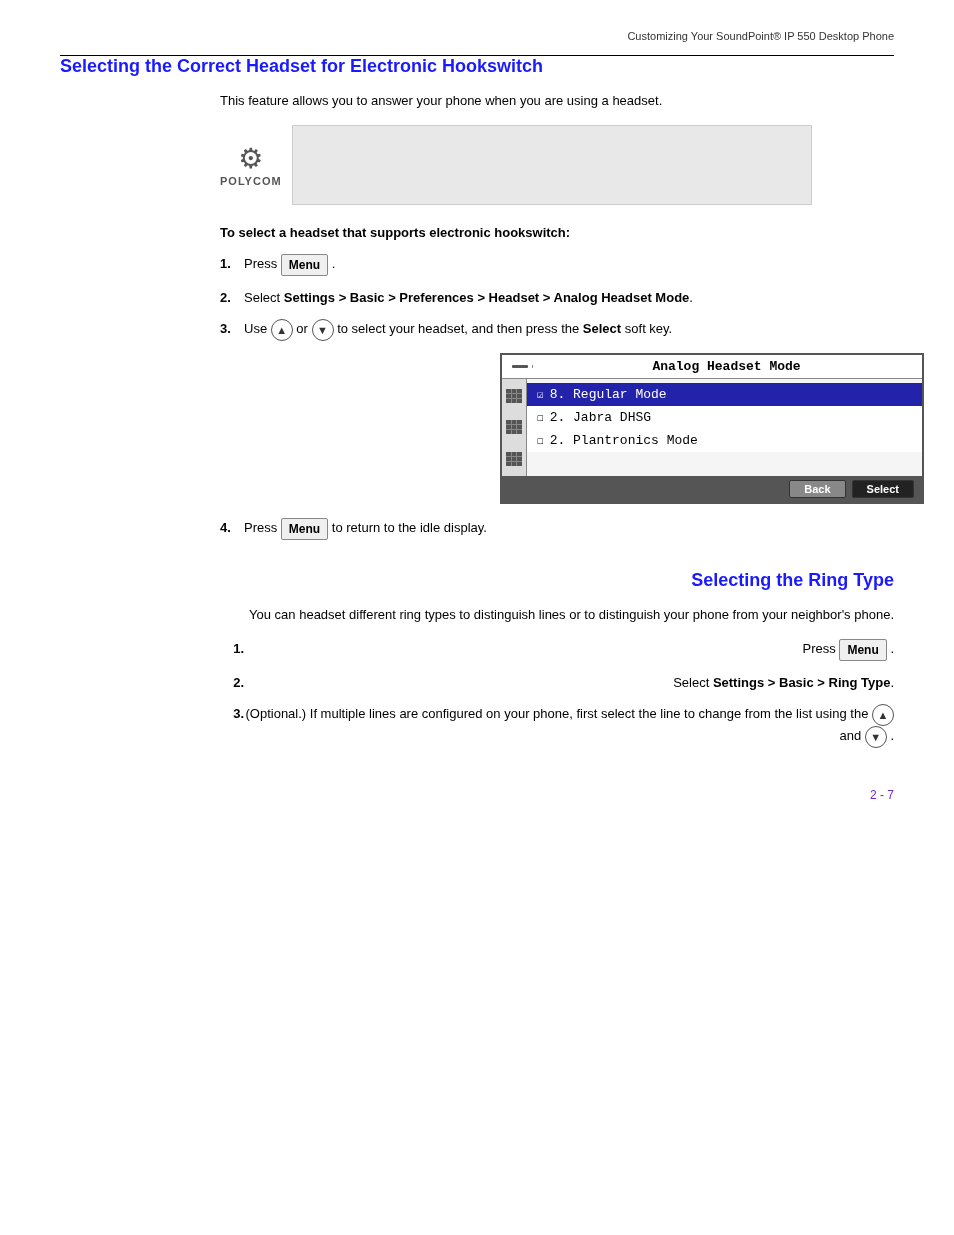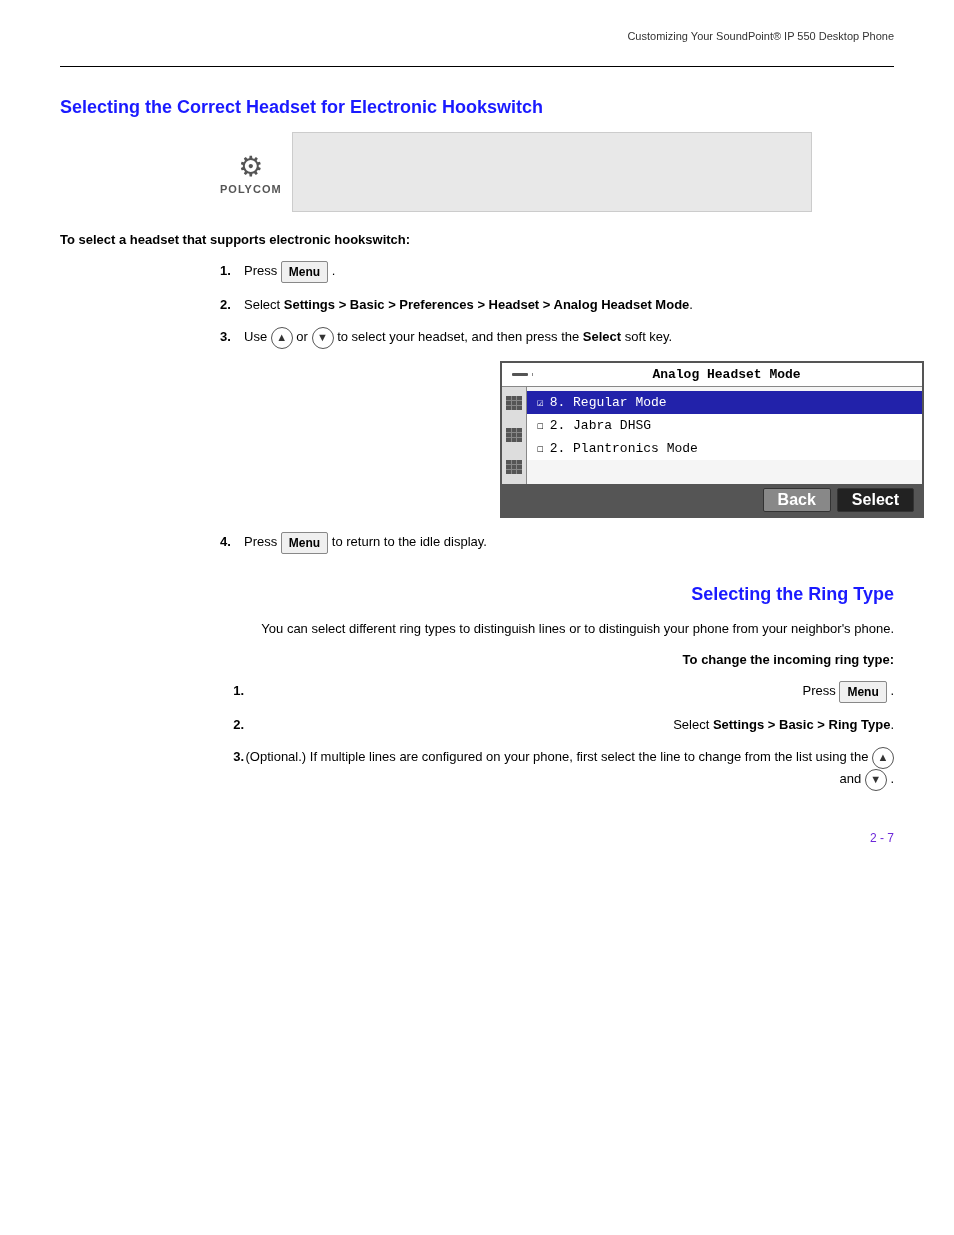--- a/index.html
+++ b/index.html
@@ -11,22 +11,21 @@
       width: 954px;
       min-height: 1235px;
       padding: 30px 60px;
     }
 
     
     .page-header {
       display: flex;
       justify-content: flex-end;
       border-bottom: 1px solid #000;
-      padding-bottom: 24px;
-      margin-bottom: 30px;
+      padding-bottom: 13px;
       font-size: 11px;
       color: #333;
     }
 
     
     .section-title {
       font-size: 18px;
       font-weight: bold;
       color: #1a1aff;
       margin-bottom: 14px;
@@ -67,20 +66,21 @@
       background: #e8e8e8;
       width: 520px;
       height: 80px;
       border: 1px solid #ccc;
     }
 
     
     .sub-heading {
       font-weight: bold;
       font-size: 13px;
+      margin-left: 160px;
       margin-bottom: 14px;
     }
 
     
     .steps {
       margin-left: 160px;
     }
     .step {
       display: flex;
       margin-bottom: 12px;
@@ -184,21 +184,21 @@
       display: flex;
       justify-content: flex-end;
       padding: 4px 8px;
       gap: 6px;
     }
     .softkey-btn {
       background: #888;
       color: #fff;
       border: 1px solid #333;
       padding: 2px 14px;
-      font-size: 16px;
+      font-size: 11px;
       font-weight: bold;
       border-radius: 2px;
       font-family: Arial, sans-serif;
     }
     .softkey-btn.active {
       background: #222;
     }
     .screen-with-icons {
       display: flex;
     }
@@ -245,20 +245,21 @@
 </head>
 <body>
 
 <div class="page-header">
   <span>Customizing Your SoundPoint® IP 550 Desktop Phone</span>
 </div>
 
 <div class="section">
   <div class="section-title">Selecting the Correct Headset for Electronic Hookswitch</div>
 
+  <div class="body-text">This feature allows you to answer your phone when you are using a headset.</div>
 
   <div class="image-placeholder">
     <div class="polycom-logo">
       <div class="logo-icon">⚙</div>
       <div class="logo-text">POLYCOM</div>
     </div>
     <div class="gray-box"></div>
   </div>
 
   <div class="sub-heading">To select a headset that supports electronic hookswitch:</div>
@@ -362,24 +363,23 @@
       </div>
     </div>
 
   </div>
 </div>
 
 <div class="section section2">
   <div class="section-title">Selecting the Ring Type</div>
 
   <div class="body-text">
-    <span>You can select different ring types to distinguish lines or to distinguish your phone from your neighbor's phone.</span>
+    <span>You can headset different ring types to distinguish lines or to distinguish your phone from your neighbor's phone.</span>
   </div>
 
-  <div class="sub-heading">To change the incoming ring type:</div>
 
   <div class="steps">
 
     <div class="step">
       <div class="step-num">1.</div>
       <div class="step-content">
         Press <span class="menu-btn">Menu</span> .
       </div>
     </div>
 

